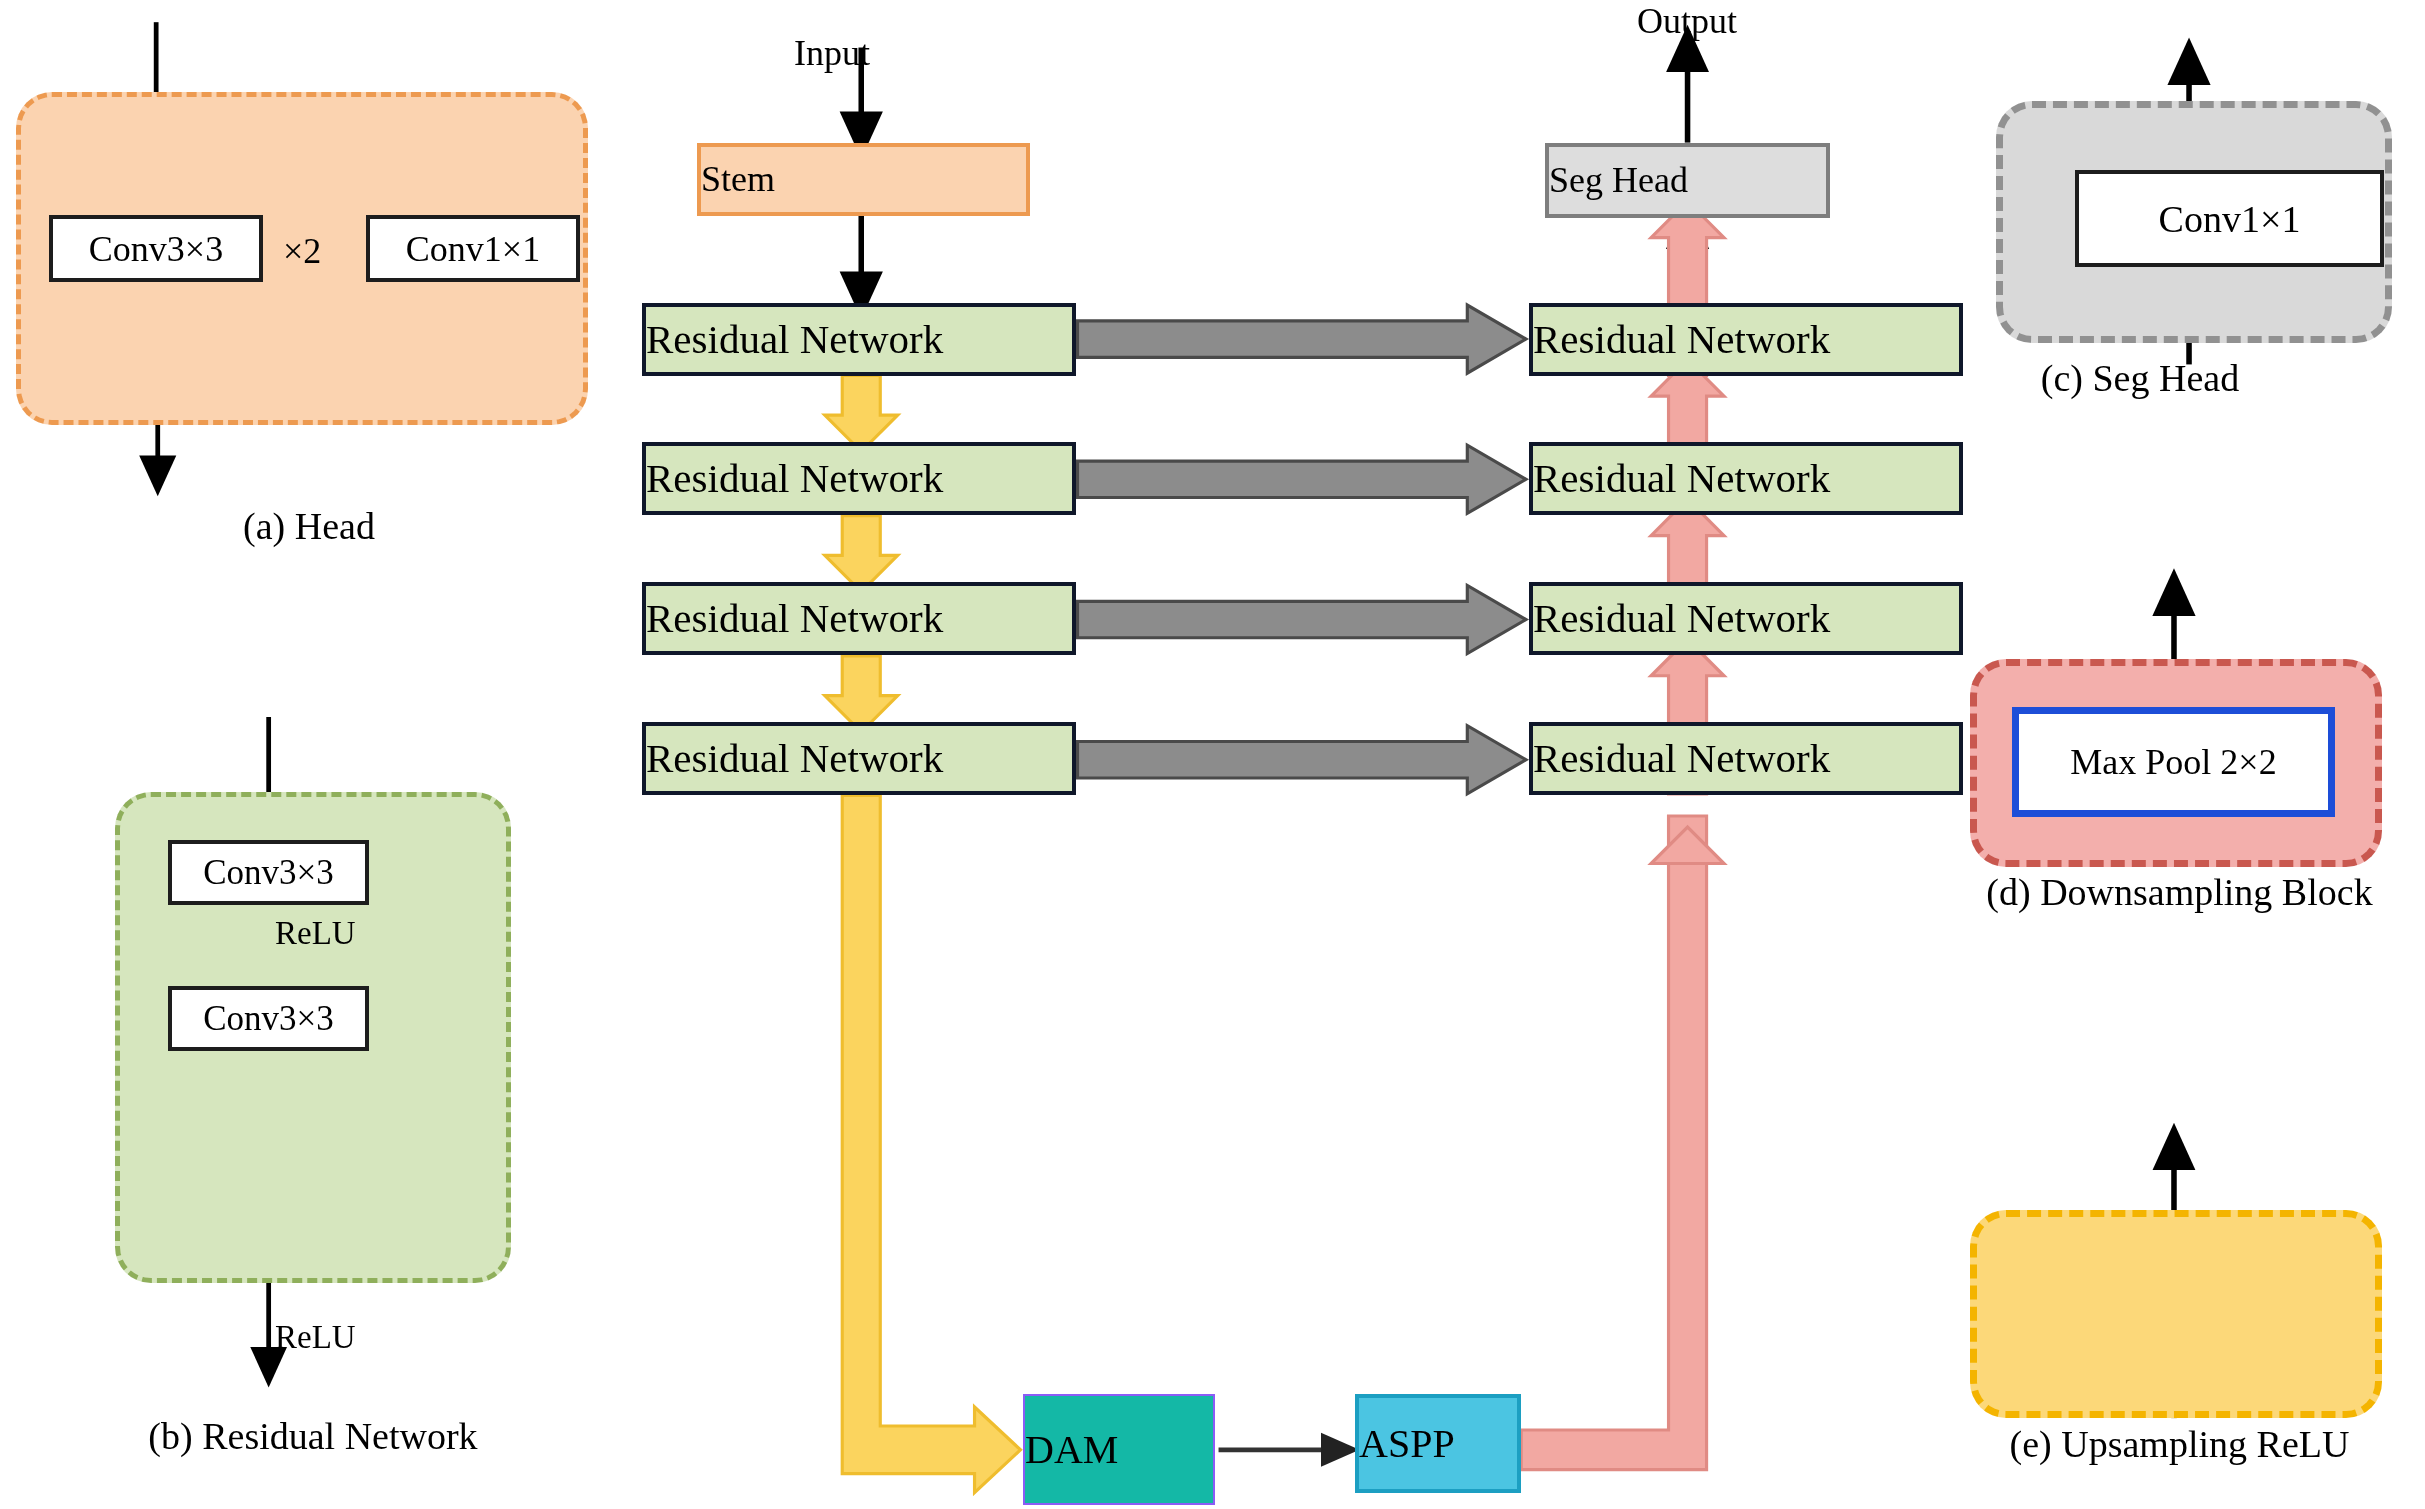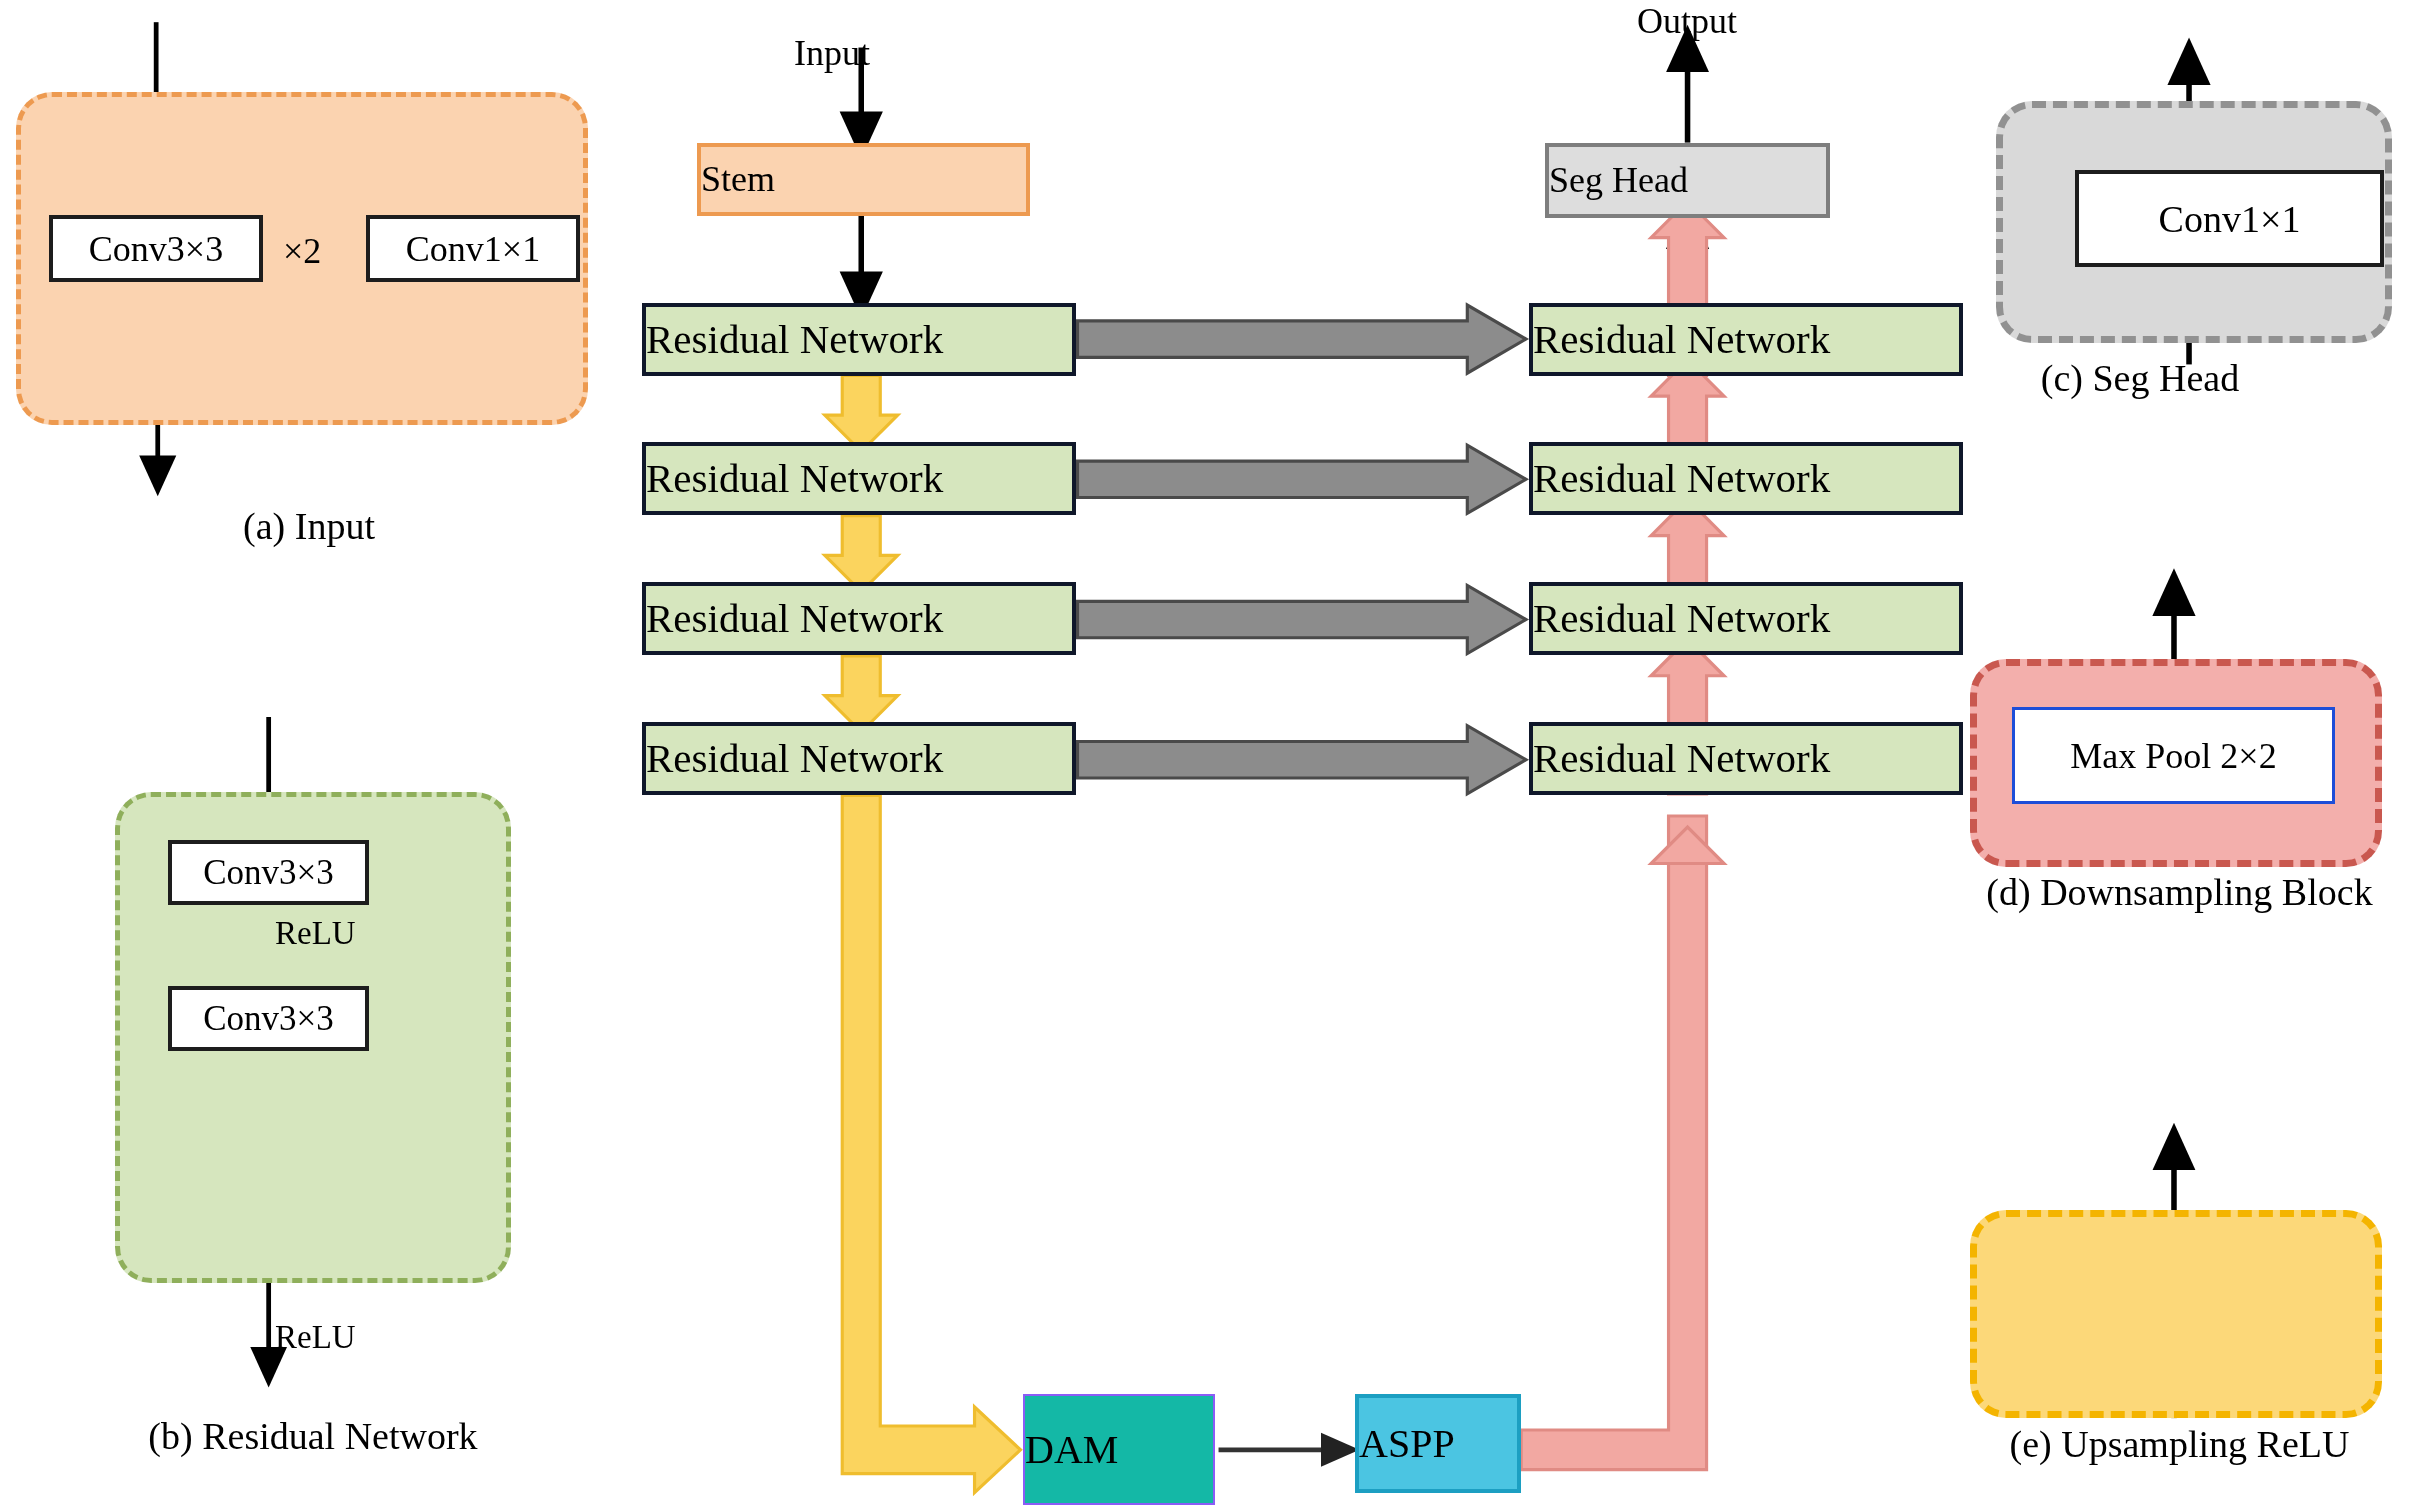--- a/index.html
+++ b/index.html
@@ -72,21 +72,21 @@
 
   
   #panelC{left:1996px;top:101px;width:396px;height:242px;
           background:#D9D9D9;border-color:#919191;border-width:7.1px;}
   #c-conv{left:2075px;top:170px;width:309px;height:97px;border:4.8px solid #1d1d1d;font-size:38px;}
   #capC{left:1942px;top:356px;width:396px;font-size:38px;}
 
   
   #panelD{left:1970px;top:659px;width:412px;height:208px;
           background:#F3AFAC;border-color:#C9584F;border-width:7.1px;}
-  #d-pool{left:2012px;top:707px;width:323px;height:97px;border:3px solid #1d4ed8;font-size:36px;}
+  #d-pool{left:2012px;top:707px;width:323px;height:110px;border:7px solid #1d4ed8;font-size:36px;}
   #capD{left:1933px;top:870px;width:493px;font-size:38px;}
 
   
   #panelE{left:1970px;top:1210px;width:412px;height:208px;
           background:#FCD879;border-color:#F4B400;border-width:7.1px;}
   #e-upconv{left:1988px;top:1264px;width:372px;height:97px;border:4.8px solid #3b3b3b;font-size:36px;}
   #capE{left:1933px;top:1422px;width:493px;font-size:38px;}
 </style>
 </head>
 <body>
@@ -178,21 +178,21 @@
   </svg>
 
   <div class="dashpanel" id="panelA"></div>
   <div class="whitebox" id="a-conv33">
     <span>Conv3×3</span>
   </div>
   <div class="plainlabel" id="a-times2">×2</div>
   <div class="whitebox" id="a-conv11">
     <span>Conv1×1</span>
   </div>
-  <div class="caption" id="capA">(a) Input</div>
+  <div class="caption" id="capA">(a) Head</div>
 
   <div class="dashpanel" id="panelB"></div>
   <div class="whitebox" id="b-conv1">
     <span>Conv3×3</span>
   </div>
   <div class="plainlabel" id="b-relu1">ReLU</div>
   <div class="whitebox" id="b-conv2">
     <span>Conv3×3</span>
   </div>
   <div class="plainlabel" id="b-relu2">ReLU</div>

